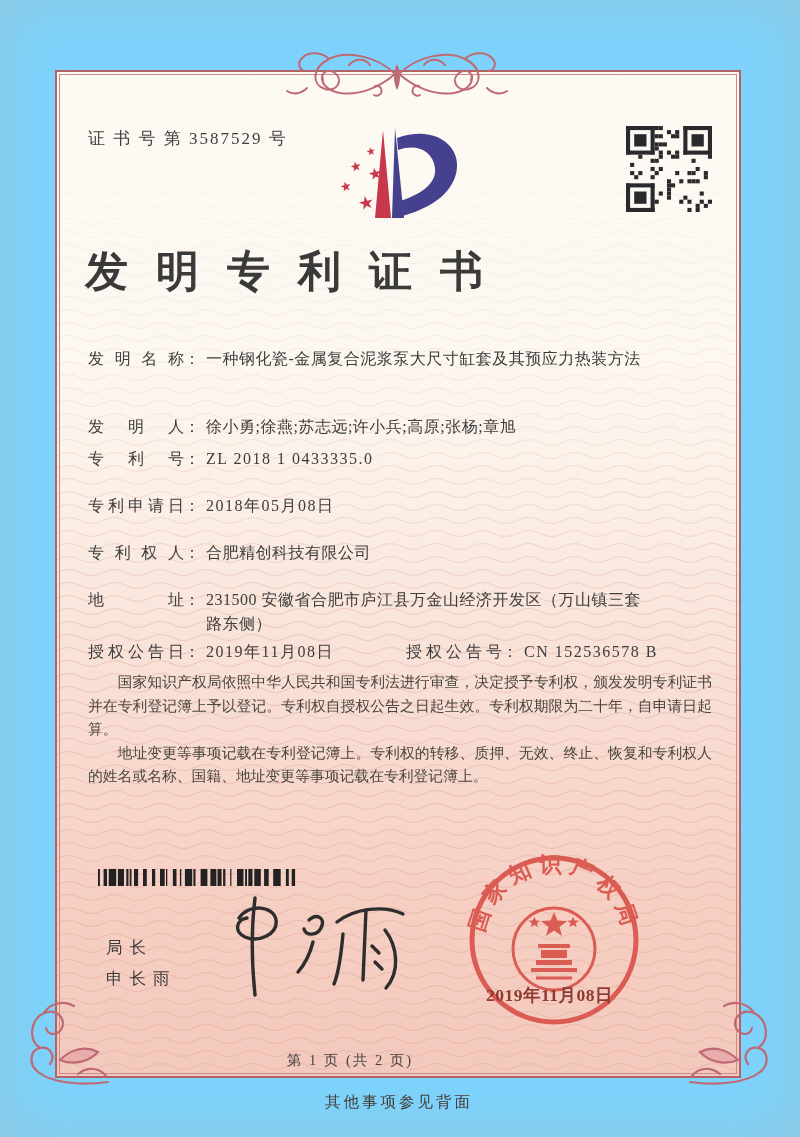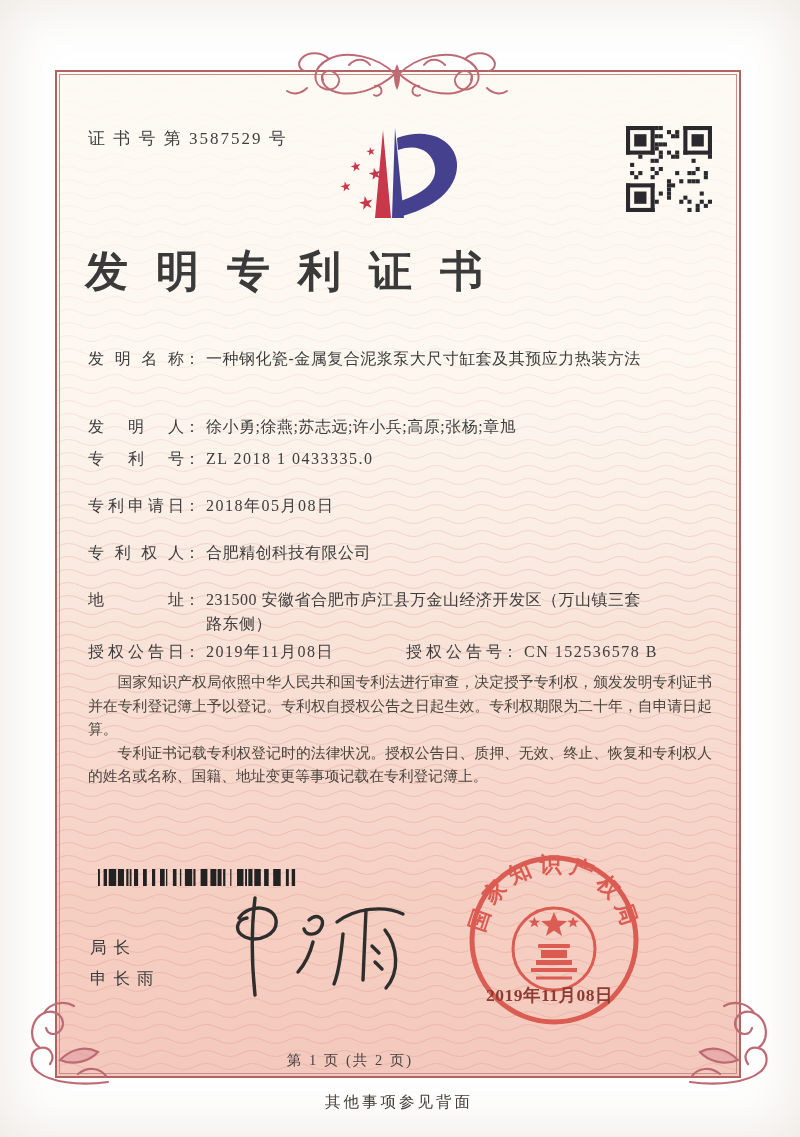--- a/index.html
+++ b/index.html
@@ -1,18 +1,18 @@
 <!DOCTYPE html>
 <html style="--frame_border: #b26260; --ornament: #bd6a74; --seal_red: #d9534a; --logo_red: #c8374a; --logo_blue: #45418f; --date_red: #8e3a31; --text_dark: #3d3d3d; --bg_pink: #f4c9bd;"><head>
 <meta charset="utf-8">
 <style>
   html,body{margin:0;padding:0;background:#e9e6e0;}
   .photo{
     position:relative;width:800px;height:1137px;margin:0 auto;
-    background:#ffffff;overflow:hidden;
+    background:#7dd3fc;overflow:hidden;
     font-family:"Liberation Serif","DejaVu Serif",serif;
     box-shadow:inset 0 0 60px rgba(185,165,145,.28);
   }
   .frame{position:absolute;left:55px;top:70px;width:682px;height:1004px;
     border:2px solid var(--frame_border,#b26260);
     background:linear-gradient(180deg,#fdfaf3 0%,#fcf4ec 28%,#f9e4da 55%,#f6cfc3 82%,#f4c9bd 100%);}
   .frame .inner{position:absolute;inset:2px;border:1px solid #c98c8a;}
   .waves{position:absolute;inset:0;width:100%;height:100%;opacity:.4;}
   .topfade{position:absolute;inset:0;
     background:linear-gradient(180deg,rgba(253,250,243,.95) 0%,rgba(253,250,243,.55) 30%,rgba(253,250,243,0) 55%);}
@@ -21,21 +21,21 @@
   .title{left:57px;top:243px;width:684px;text-align:left;font-size:43px;color:#3a3a3a;
     letter-spacing:28px;text-indent:28px;font-weight:600;}
   .frow{position:absolute;left:88px;display:flex;align-items:flex-start;
     font-size:16px;color:var(--text_dark,#3d3d3d);line-height:24px;}
   .flabel{display:inline-block;width:96px;text-align:justify;text-align-last:justify;}
   .fcolon{display:inline-block;margin-right:6px;}
   .fvalue{letter-spacing:.5px;}
   .paras{left:88px;top:671px;width:624px;font-size:14.8px;line-height:23.6px;
     color:#4a453e;text-align:justify;}
   .paras p{margin:0;text-indent:2em;}
-  .sig-block{left:90px;top:932px;font-size:16.5px;color:#3c3c3c;line-height:31px;letter-spacing:7px;}
+  .sig-block{left:106px;top:932px;font-size:16.5px;color:#3c3c3c;line-height:31px;letter-spacing:7px;}
   .seal-wrap{left:466px;top:852px;width:176px;height:176px;opacity:.92;}
   .seal-date{left:486px;top:983px;width:170px;font-size:17.5px;font-weight:bold;
     color:var(--date_red,#8e3a31);letter-spacing:.5px;}
   .page-info{left:57px;top:1051px;width:586px;text-align:center;font-size:14.5px;color:#474340;letter-spacing:2px;}
   .back-note{left:57px;top:1092px;width:684px;text-align:center;font-size:15.5px;color:#433e38;letter-spacing:3px;}
   .logo-star{position:absolute;color:var(--logo_red,#c8374a);line-height:1;transform:rotate(-12deg);}
 </style>
 </head>
 <body>
 
@@ -214,21 +214,21 @@
     <span class="flabel">授权公告日</span>
       <span class="fcolon">：</span>
     <span class="fvalue" style="width:180px;letter-spacing:1.5px">2019年11月08日</span>
     <span class="flabel" style="margin-left:20px">授权公告号</span>
       <span class="fcolon">：</span>
     <span class="fvalue" style="letter-spacing:1.5px">CN 152536578 B</span>
   </div>
 
   <div class="abs paras">
     <p>国家知识产权局依照中华人民共和国专利法进行审查，决定授予专利权，颁发发明专利证书并在专利登记簿上予以登记。专利权自授权公告之日起生效。专利权期限为二十年，自申请日起算。</p>
-    <p>专利证书记载专利权登记时的法律状况。授权公告日、质押、无效、终止、恢复和专利权人的姓名或名称、国籍、地址变更等事项记载在专利登记簿上。</p>
+    <p>地址变更等事项记载在专利登记簿上。专利权的转移、质押、无效、终止、恢复和专利权人的姓名或名称、国籍、地址变更等事项记载在专利登记簿上。</p>
   </div>
 
   <svg class="abs" style="left:98px;top:869px" width="200" height="17" viewBox="0 0 200 17" id="barcode">
       <rect x="0.0" y="0" width="1.9" height="17" fill="#222"></rect>
       <rect x="5.6" y="0" width="3.4" height="17" fill="#222"></rect>
       <rect x="10.7" y="0" width="7.5" height="17" fill="#222"></rect>
       <rect x="19.9" y="0" width="6.1" height="17" fill="#222"></rect>
       <rect x="28.3" y="0" width="2.2" height="17" fill="#222"></rect>
       <rect x="31.7" y="0" width="1.8" height="17" fill="#222"></rect>
       <rect x="36.0" y="0" width="4.1" height="17" fill="#222"></rect>

